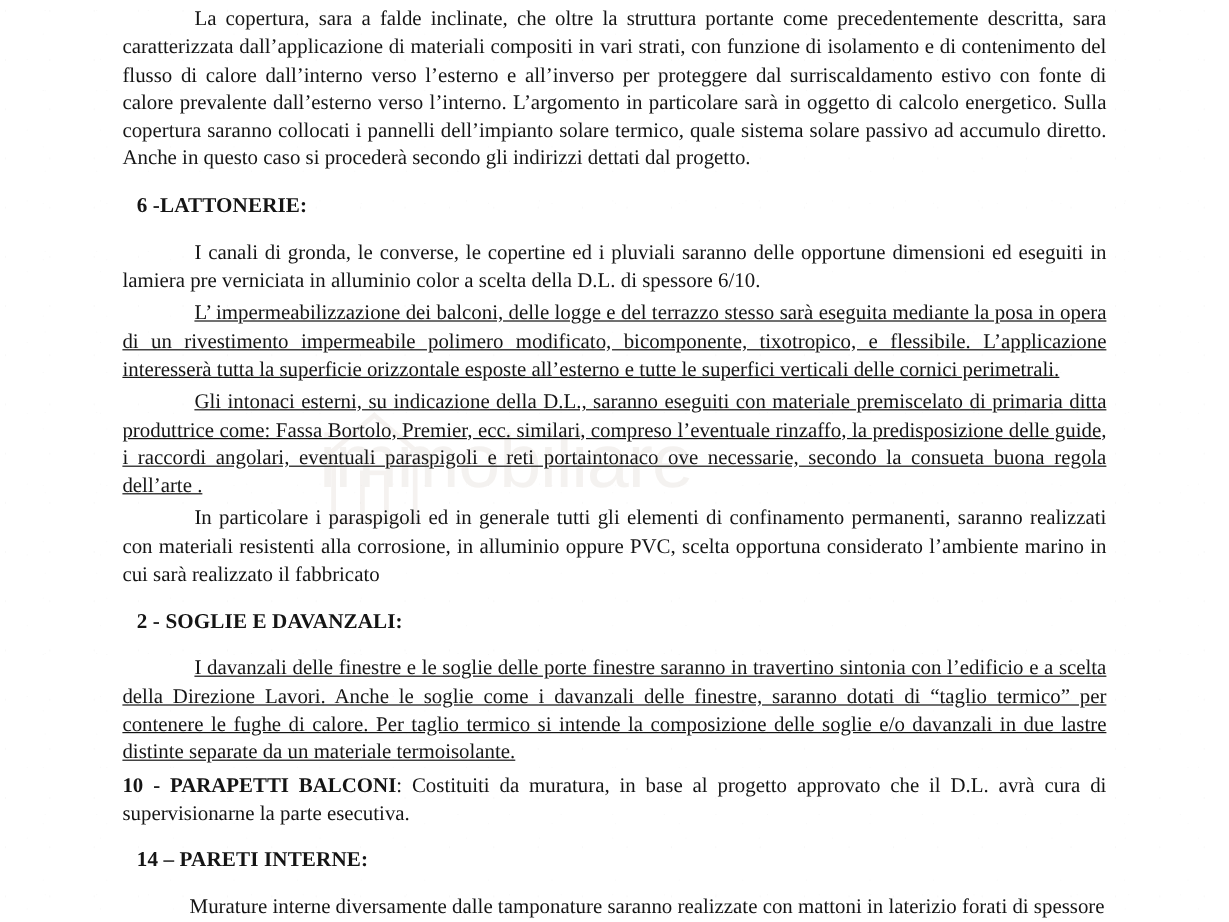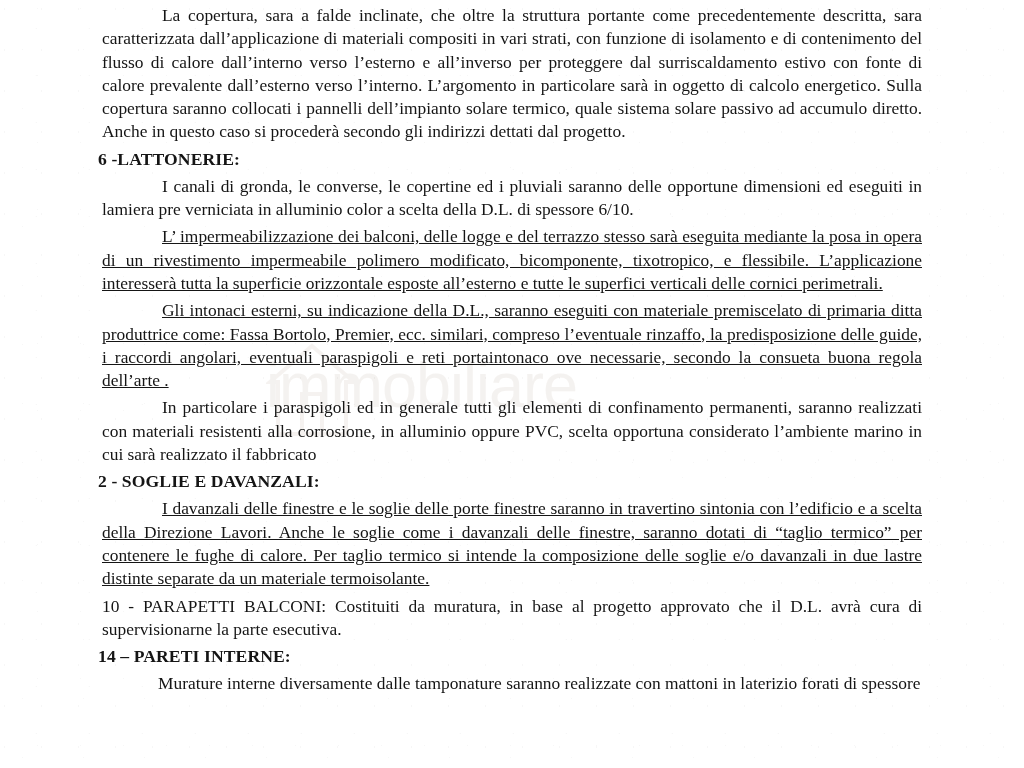--- a/index.html
+++ b/index.html
@@ -75,34 +75,34 @@
     hyphens: none;
   }
   p.para.indent {
     text-indent: 60px;
   }
   p.para.indent-sm {
     text-indent: 56px;
   }
 
   h2.heading {
-    margin: 0;
+    margin: 16px;
     font-size: 17.6px;
     line-height: 23px;
     font-weight: bold;
     text-align: left;
     letter-spacing: 0.1px;
   }
 
   .gap-sec-before { margin-top: 22px; }
   .gap-sec-after  { margin-top: 14px; text-decoration: underline; }
   .gap-after-body { margin-top: 20px; }
   .gap-small      { margin-top: 10px; }
 
-  .bold-inline { font-weight: normal; }
+  .bold-inline { font-weight: bold; }
 
   
   #grain {
     position: absolute;
     inset: 0;
     z-index: 3;
     pointer-events: none;
     opacity: 0.028;
     background-image:
       radial-gradient(circle at 12% 22%, #000 0.6px, transparent 0.7px),

